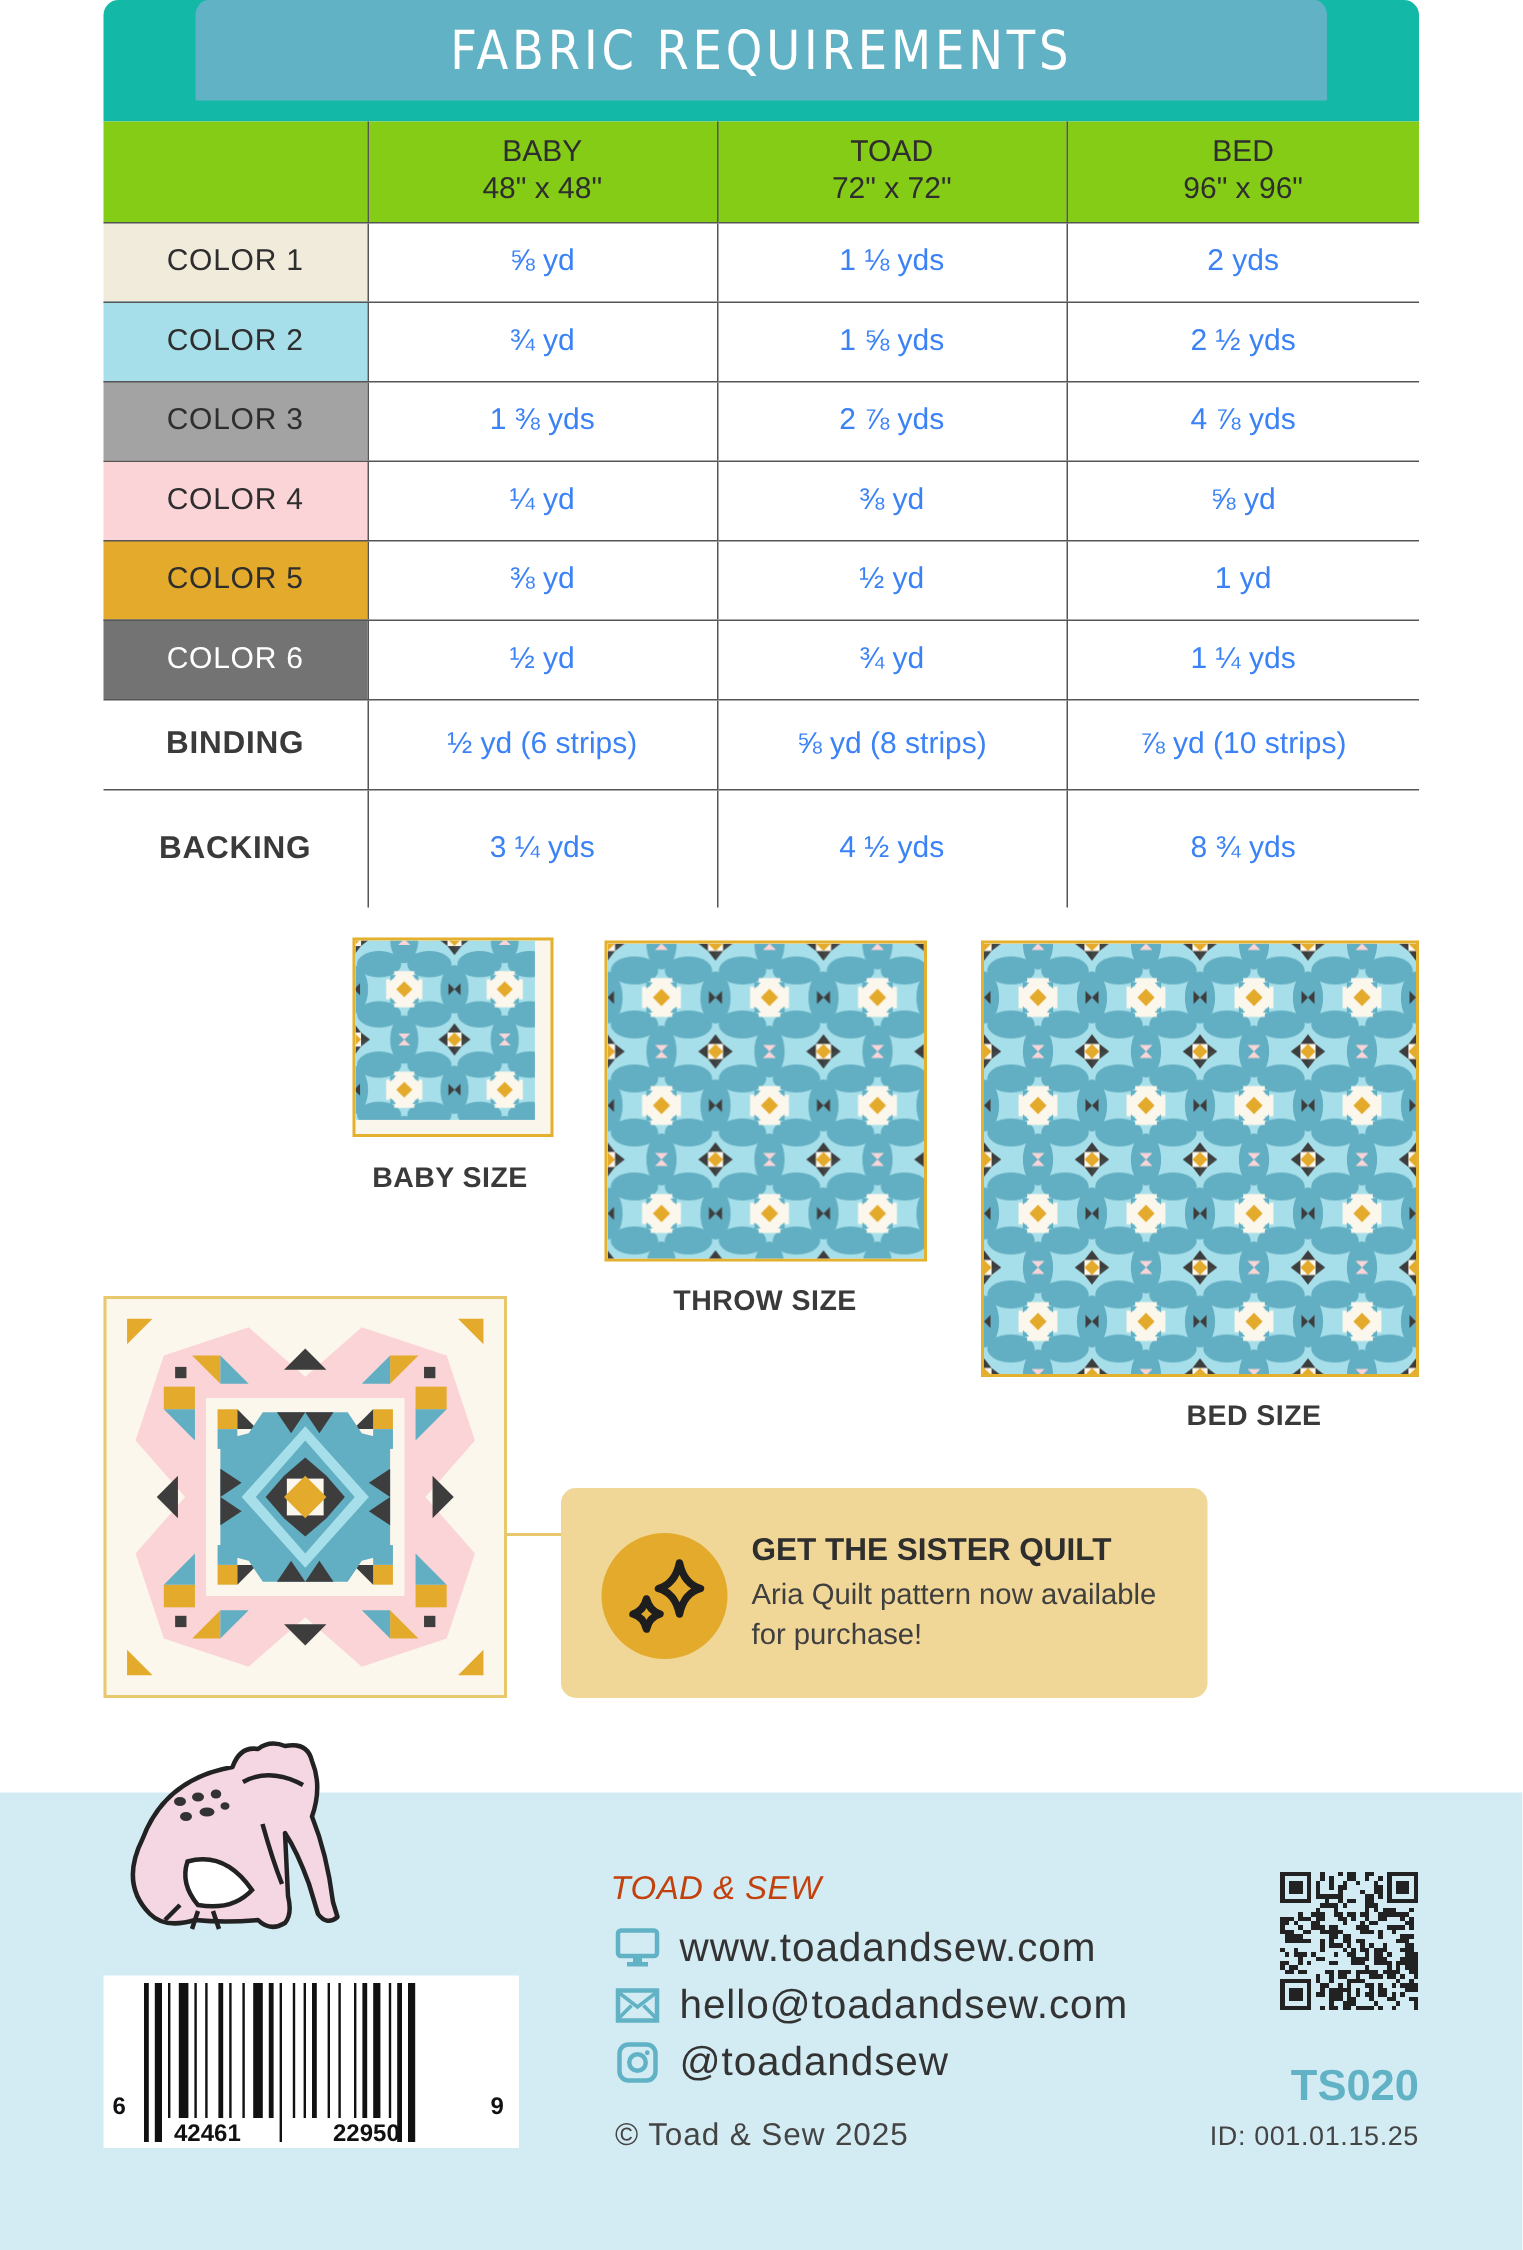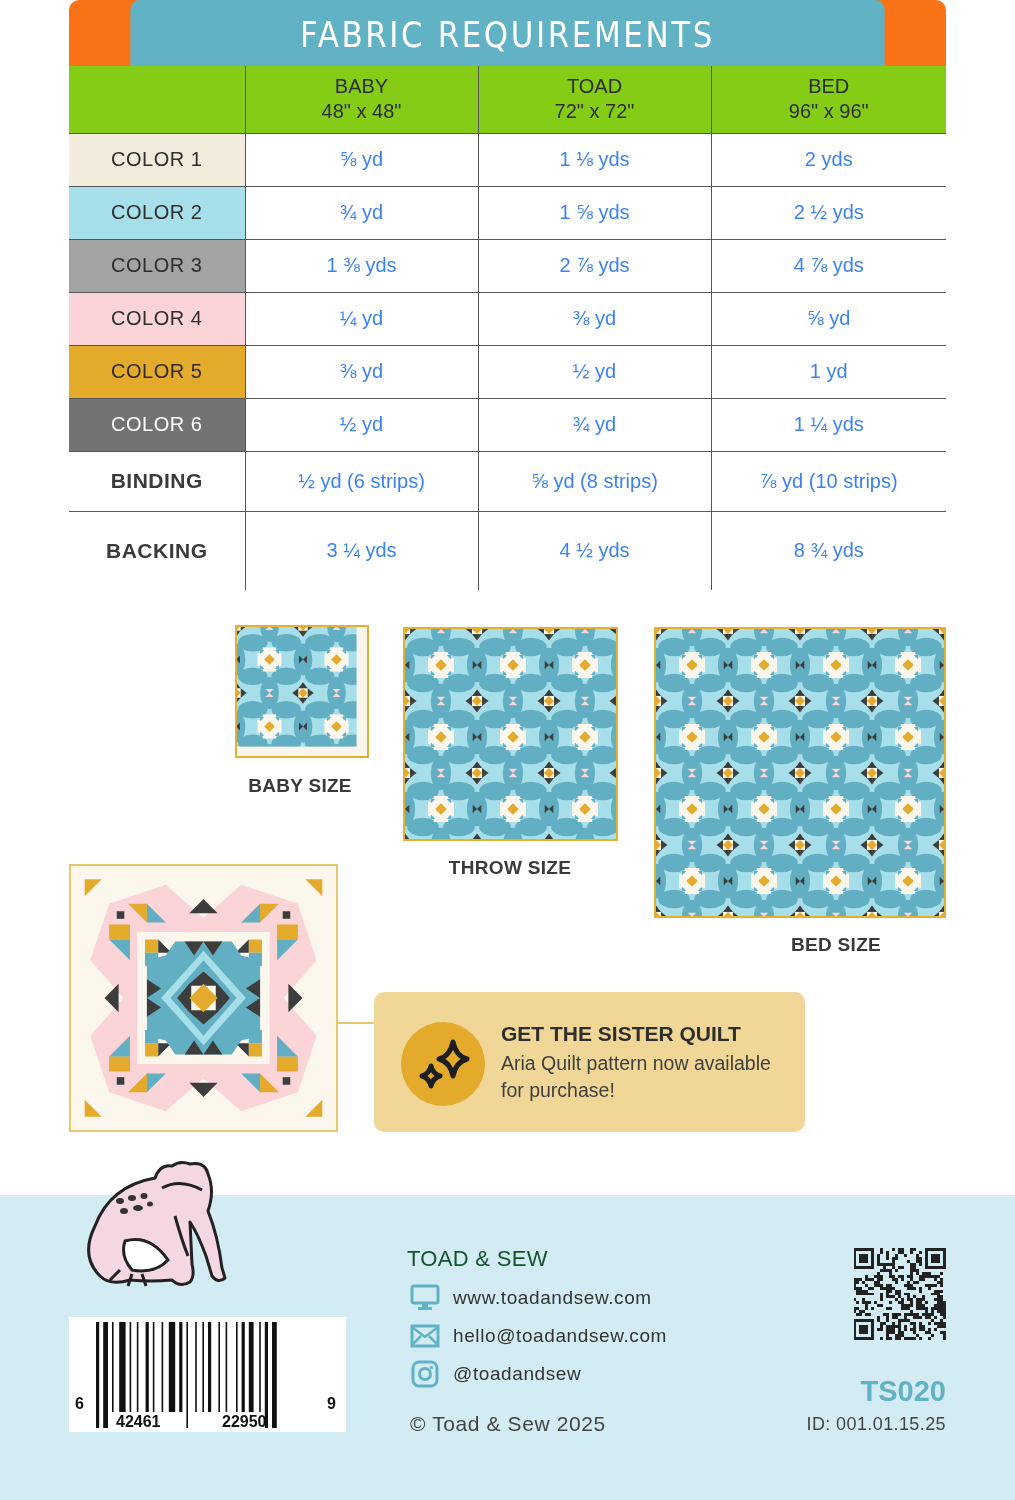--- a/index.html
+++ b/index.html
@@ -5,21 +5,21 @@
   * { box-sizing: border-box; margin: 0; padding: 0; }
   body { width: 1015px; height: 1500px; background: #ffffff; position: relative; overflow: hidden;
          font-family: "Liberation Sans", "DejaVu Sans", sans-serif; color: #3a3a3a; }
 
   
   .req { position: absolute; left: 69px; top: 0; width: 877px; }
   .req-title { height: 67px; background: #62b2c5; border-radius: 10px 10px 0 0;
                color: #fff; font-size: 36px; letter-spacing: 3px; text-align: center;
                line-height: 70px; font-family: "DejaVu Sans", sans-serif; font-weight: normal;
                transform: scaleX(0.86); transform-origin: center; }
-  .req-title-wrap { background: #f97316; border-radius: 10px 10px 0 0; height: 66px; overflow: hidden; }
+  .req-title-wrap { background: #14b8a6; border-radius: 10px 10px 0 0; height: 81px; overflow: hidden; }
   table { border-collapse: collapse; width: 877px; table-layout: fixed; }
   col.c0 { width: 176px; } col.c1 { width: 233px; } col.c2 { width: 233px; } col.c3 { width: 235px; }
   thead th { background: #84cc16; height: 67px; font-weight: normal; font-size: 20px;
              line-height: 25px; color: #2e2e2e; border-left: 1.5px solid #555; border-bottom: 1.5px solid #555; }
   thead th:first-child { border-left: none; }
   tbody td { height: 53px; text-align: center; font-size: 20px; color: #3b82f6;
              border-left: 1.5px solid #555; border-bottom: 1.5px solid #555; }
   tbody td.lbl { border-left: none; font-size: 20px; color: #2e2e2e; letter-spacing: 0.5px; }
   tbody tr.binding td { height: 60px; }
   tbody tr.backing td { height: 79px; border-bottom: none; }
@@ -35,22 +35,22 @@
   .promo { position: absolute; left: 374px; top: 992px; width: 431px; height: 140px;
            background: #f1d797; border-radius: 10px; }
   .promo-circle { position: absolute; left: 27px; top: 30px; width: 84px; height: 84px; border-radius: 50%; background: #e3aa2b; }
   .promo-title { position: absolute; left: 127px; top: 30px; font-size: 21px; font-weight: bold; color: #2e2e2e; }
   .promo-body { position: absolute; left: 127px; top: 58px; font-size: 19.5px; color: #3f3f3f; line-height: 27px; width: 290px; }
 
   
   .footer { position: absolute; left: 0; top: 1195px; width: 1015px; height: 305px; background: #d3ecf3; }
   .toad { position: absolute; left: 80px; top: 1156px; }
   .barcode { position: absolute; left: 69px; top: 1317px; width: 277px; height: 115px; background: #fff; }
-  .brand { position: absolute; left: 407px; top: 1246px; font-size: 22px; color: #14532d; letter-spacing: 0.3px; }
-  .contact { position: absolute; left: 409px; display: flex; align-items: center; font-size: 19px; color: #333; letter-spacing: 0.6px; }
+  .brand { position: absolute; left: 407px; top: 1246px; font-size: 22px; color: #c2410c; letter-spacing: 0.3px; font-style: italic; }
+  .contact { position: absolute; left: 409px; display: flex; align-items: center; font-size: 27px; color: #333; letter-spacing: 0.6px; }
   .contact .ic { width: 32px; height: 30px; margin-right: 12px; display: flex; align-items: center; justify-content: center; }
   .copyright { position: absolute; left: 410px; top: 1412px; font-size: 21px; color: #444; letter-spacing: 0.6px; }
   .qr { position: absolute; left: 853px; top: 1248px; width: 93px; height: 92px; }
   .sku { position: absolute; right: 69px; top: 1375px; font-size: 29px; font-weight: bold; color: #62b2c5; }
   .pid { position: absolute; right: 69px; top: 1414px; font-size: 18px; color: #444; letter-spacing: 0.4px; }
 </style>
 </head>
 <body>
 
 <svg width="0" height="0" style="position:absolute">

